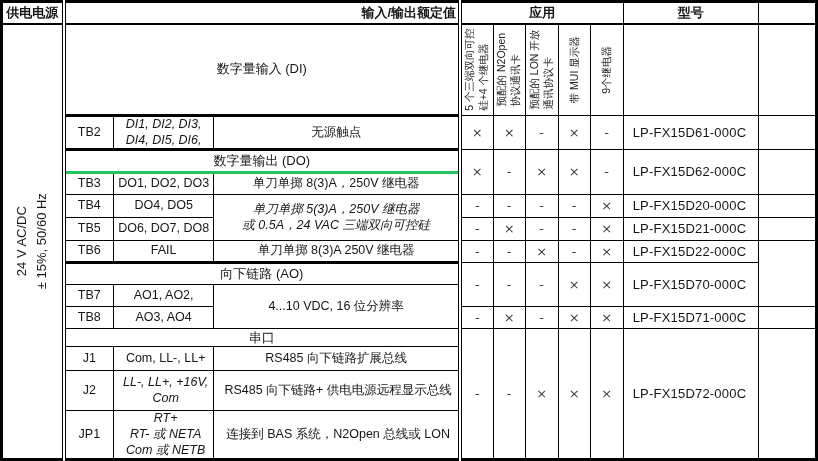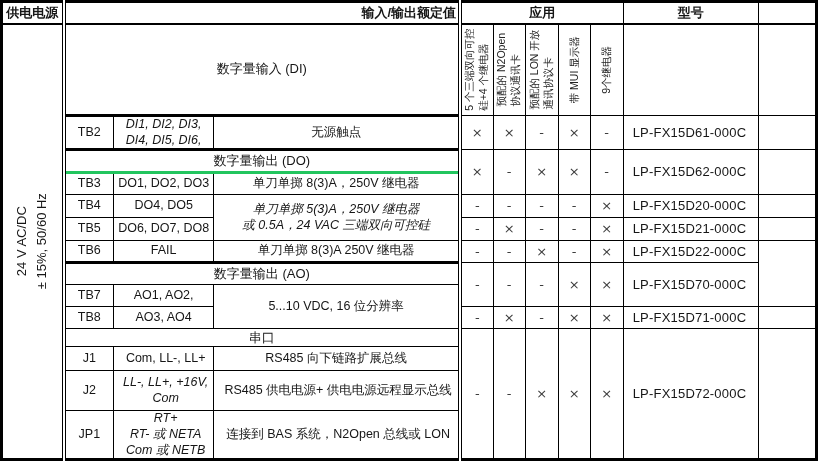--- a/index.html
+++ b/index.html
@@ -176,33 +176,33 @@
     <td class="mark dbl-l">-</td>
     <td class="mark">-</td>
     <td class="mark">×</td>
     <td class="mark">-</td>
     <td class="mark">×</td>
     <td class="model">LP-FX15D22-000C</td>
     <td rowspan="3"></td>
   </tr>
 
   <tr class="r8">
-    <td class="sect thick-t" colspan="3">数字量输出 (AO)</td>
+    <td class="sect thick-t" colspan="3">向下链路 (AO)</td>
     <td class="mark dbl-l" rowspan="2">-</td>
     <td class="mark" rowspan="2">-</td>
     <td class="mark" rowspan="2">-</td>
     <td class="mark" rowspan="2">×</td>
     <td class="mark" rowspan="2">×</td>
     <td class="model" rowspan="2">LP-FX15D70-000C</td>
   </tr>
 
   <tr class="r9">
     <td>TB7</td>
     <td>AO1, AO2,</td>
-    <td rowspan="2">5...10 VDC, 16 位分辨率</td>
+    <td rowspan="2">4...10 VDC, 16 位分辨率</td>
   </tr>
 
   <tr class="r10">
     <td>TB8</td>
     <td>AO3, AO4</td>
     <td class="mark dbl-l">-</td>
     <td class="mark">×</td>
     <td class="mark">-</td>
     <td class="mark">×</td>
     <td class="mark">×</td>
@@ -224,21 +224,21 @@
   <tr class="r12">
     <td>J1</td>
     <td class="ta-l">Com, LL-, LL+</td>
     <td>RS485 向下链路扩展总线</td>
   </tr>
 
   <tr class="r13">
     <td>J2</td>
     <td class="pre ta-l">LL-, LL+, +16V,
 Com</td>
-    <td class="ta-l">RS485 供电电源+ 供电电源远程显示总线</td>
+    <td class="ta-l">RS485 向下链路+ 供电电源远程显示总线</td>
   </tr>
 
   <tr class="r14">
     <td>JP1</td>
     <td class="pre ta-l">RT+
 RT- 或 NETA
 Com 或 NETB</td>
     <td class="ta-l">连接到 BAS 系统，N2Open 总线或 LON</td>
   </tr>
 </tbody>

